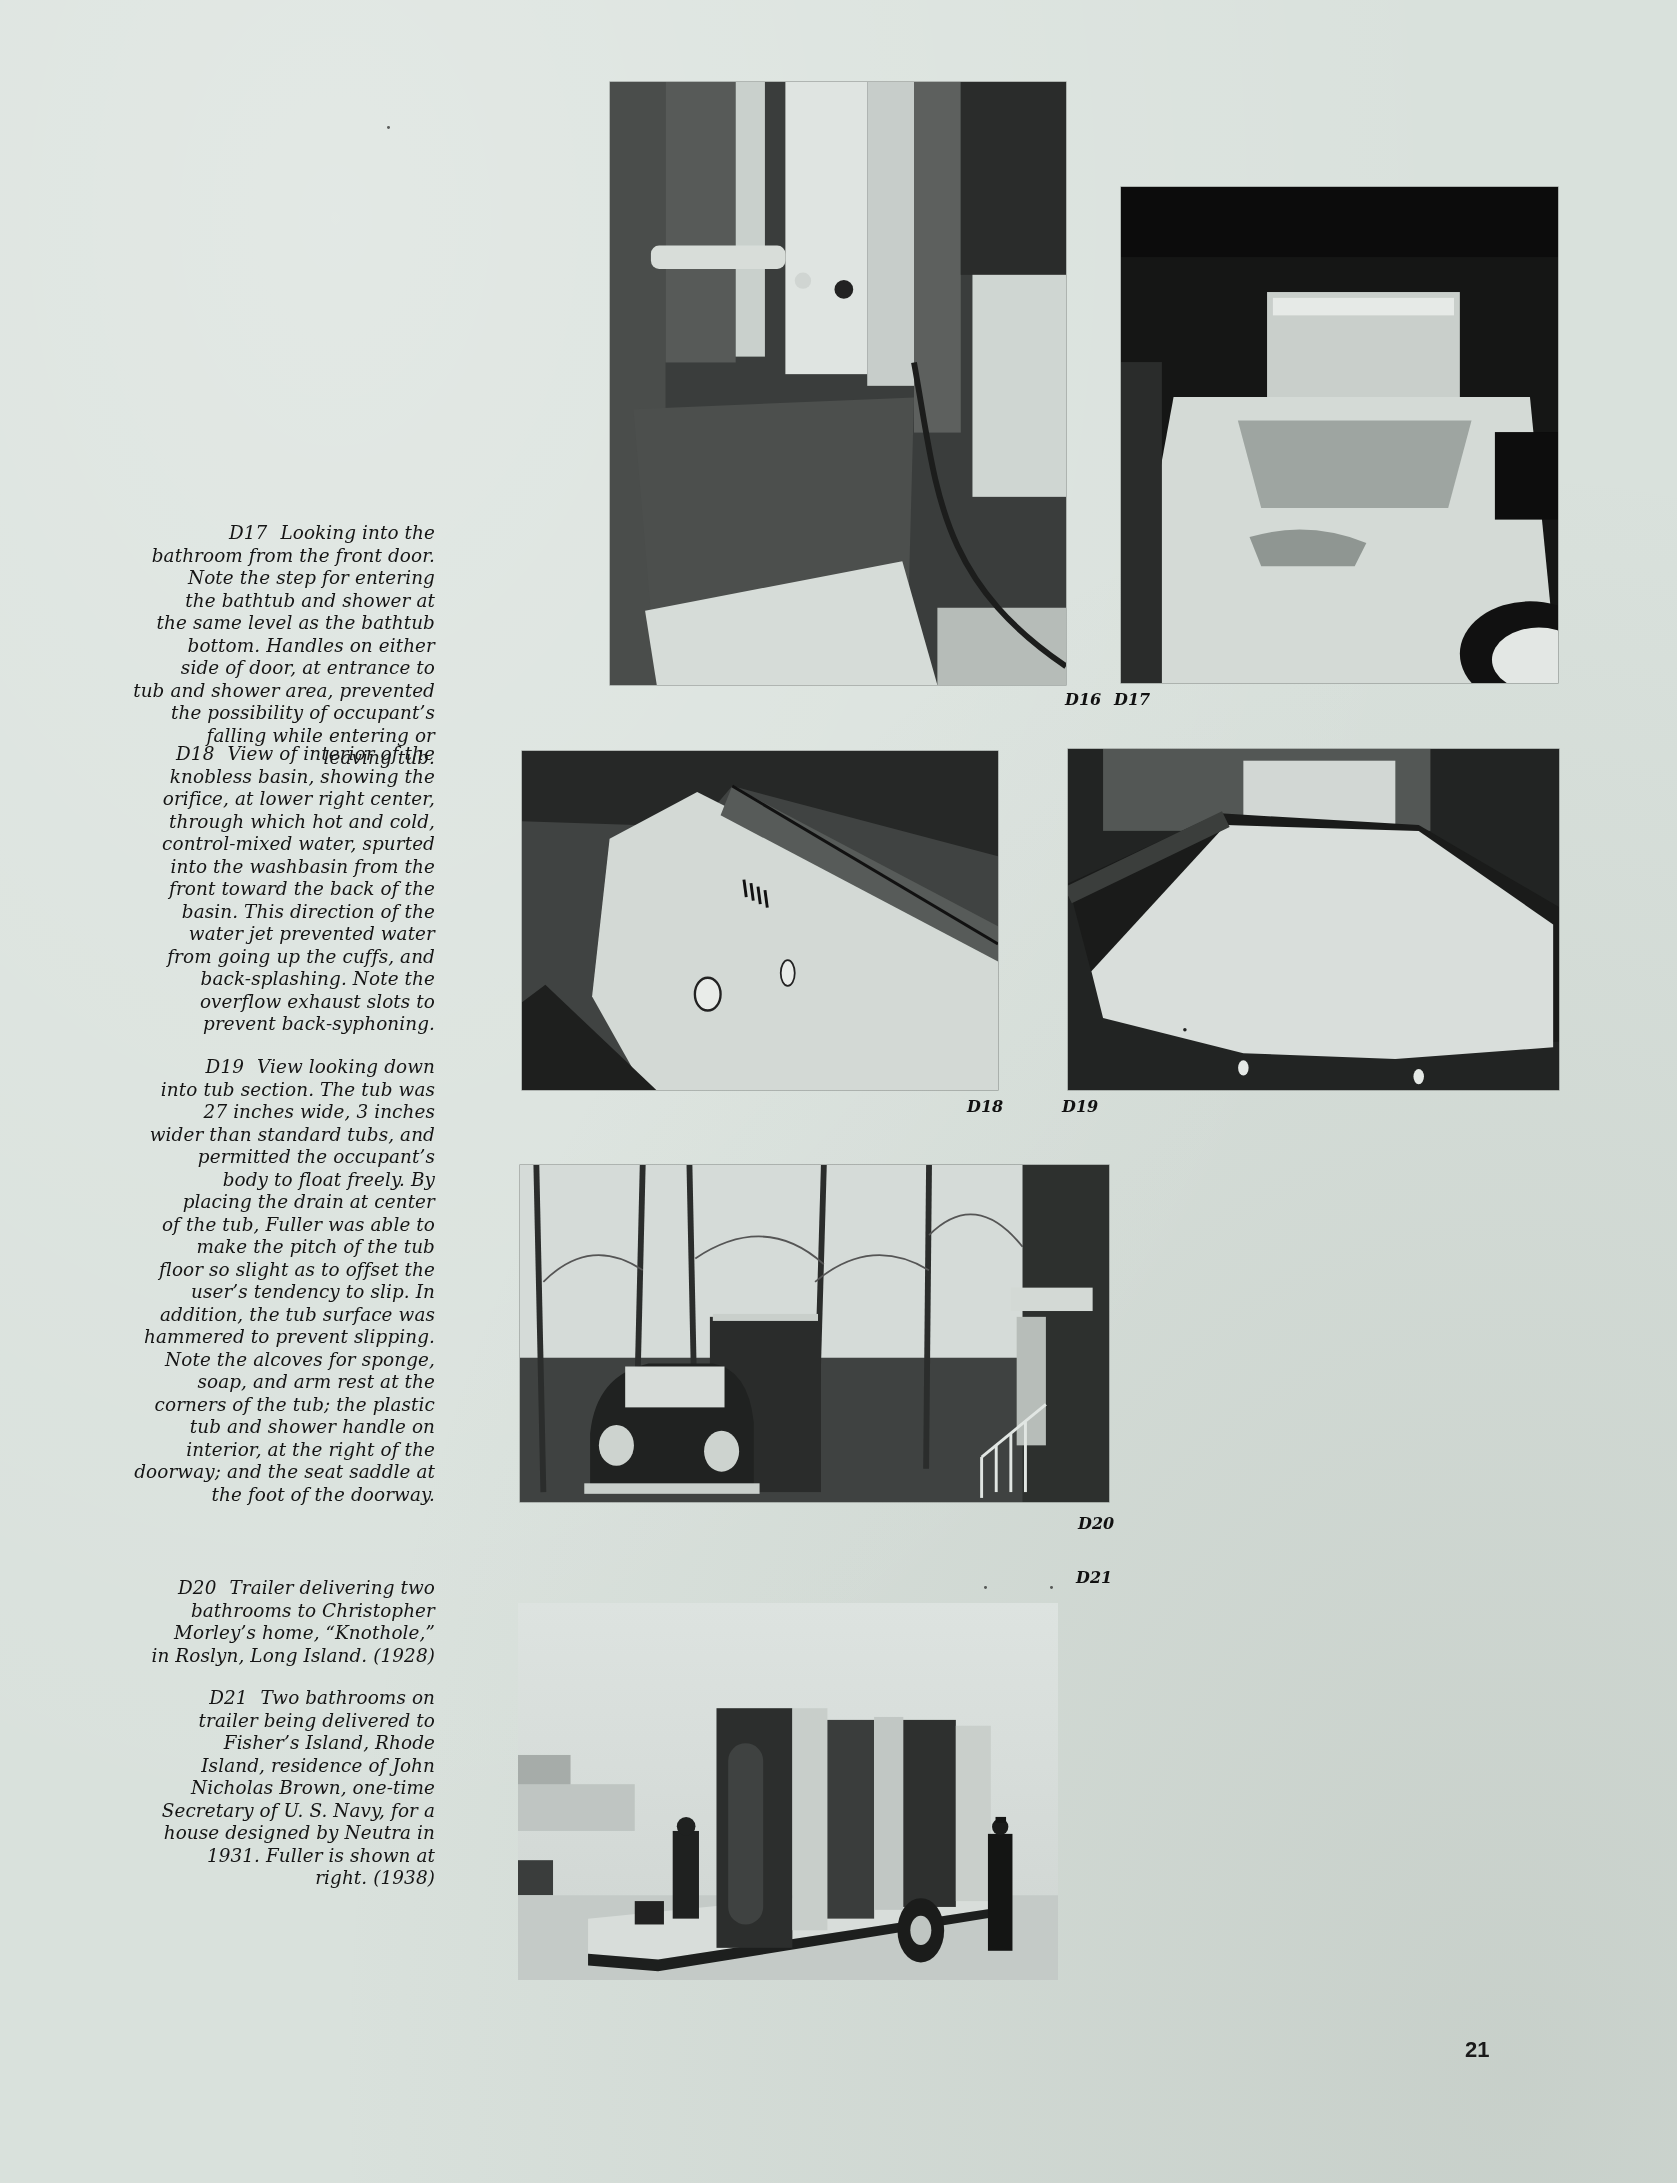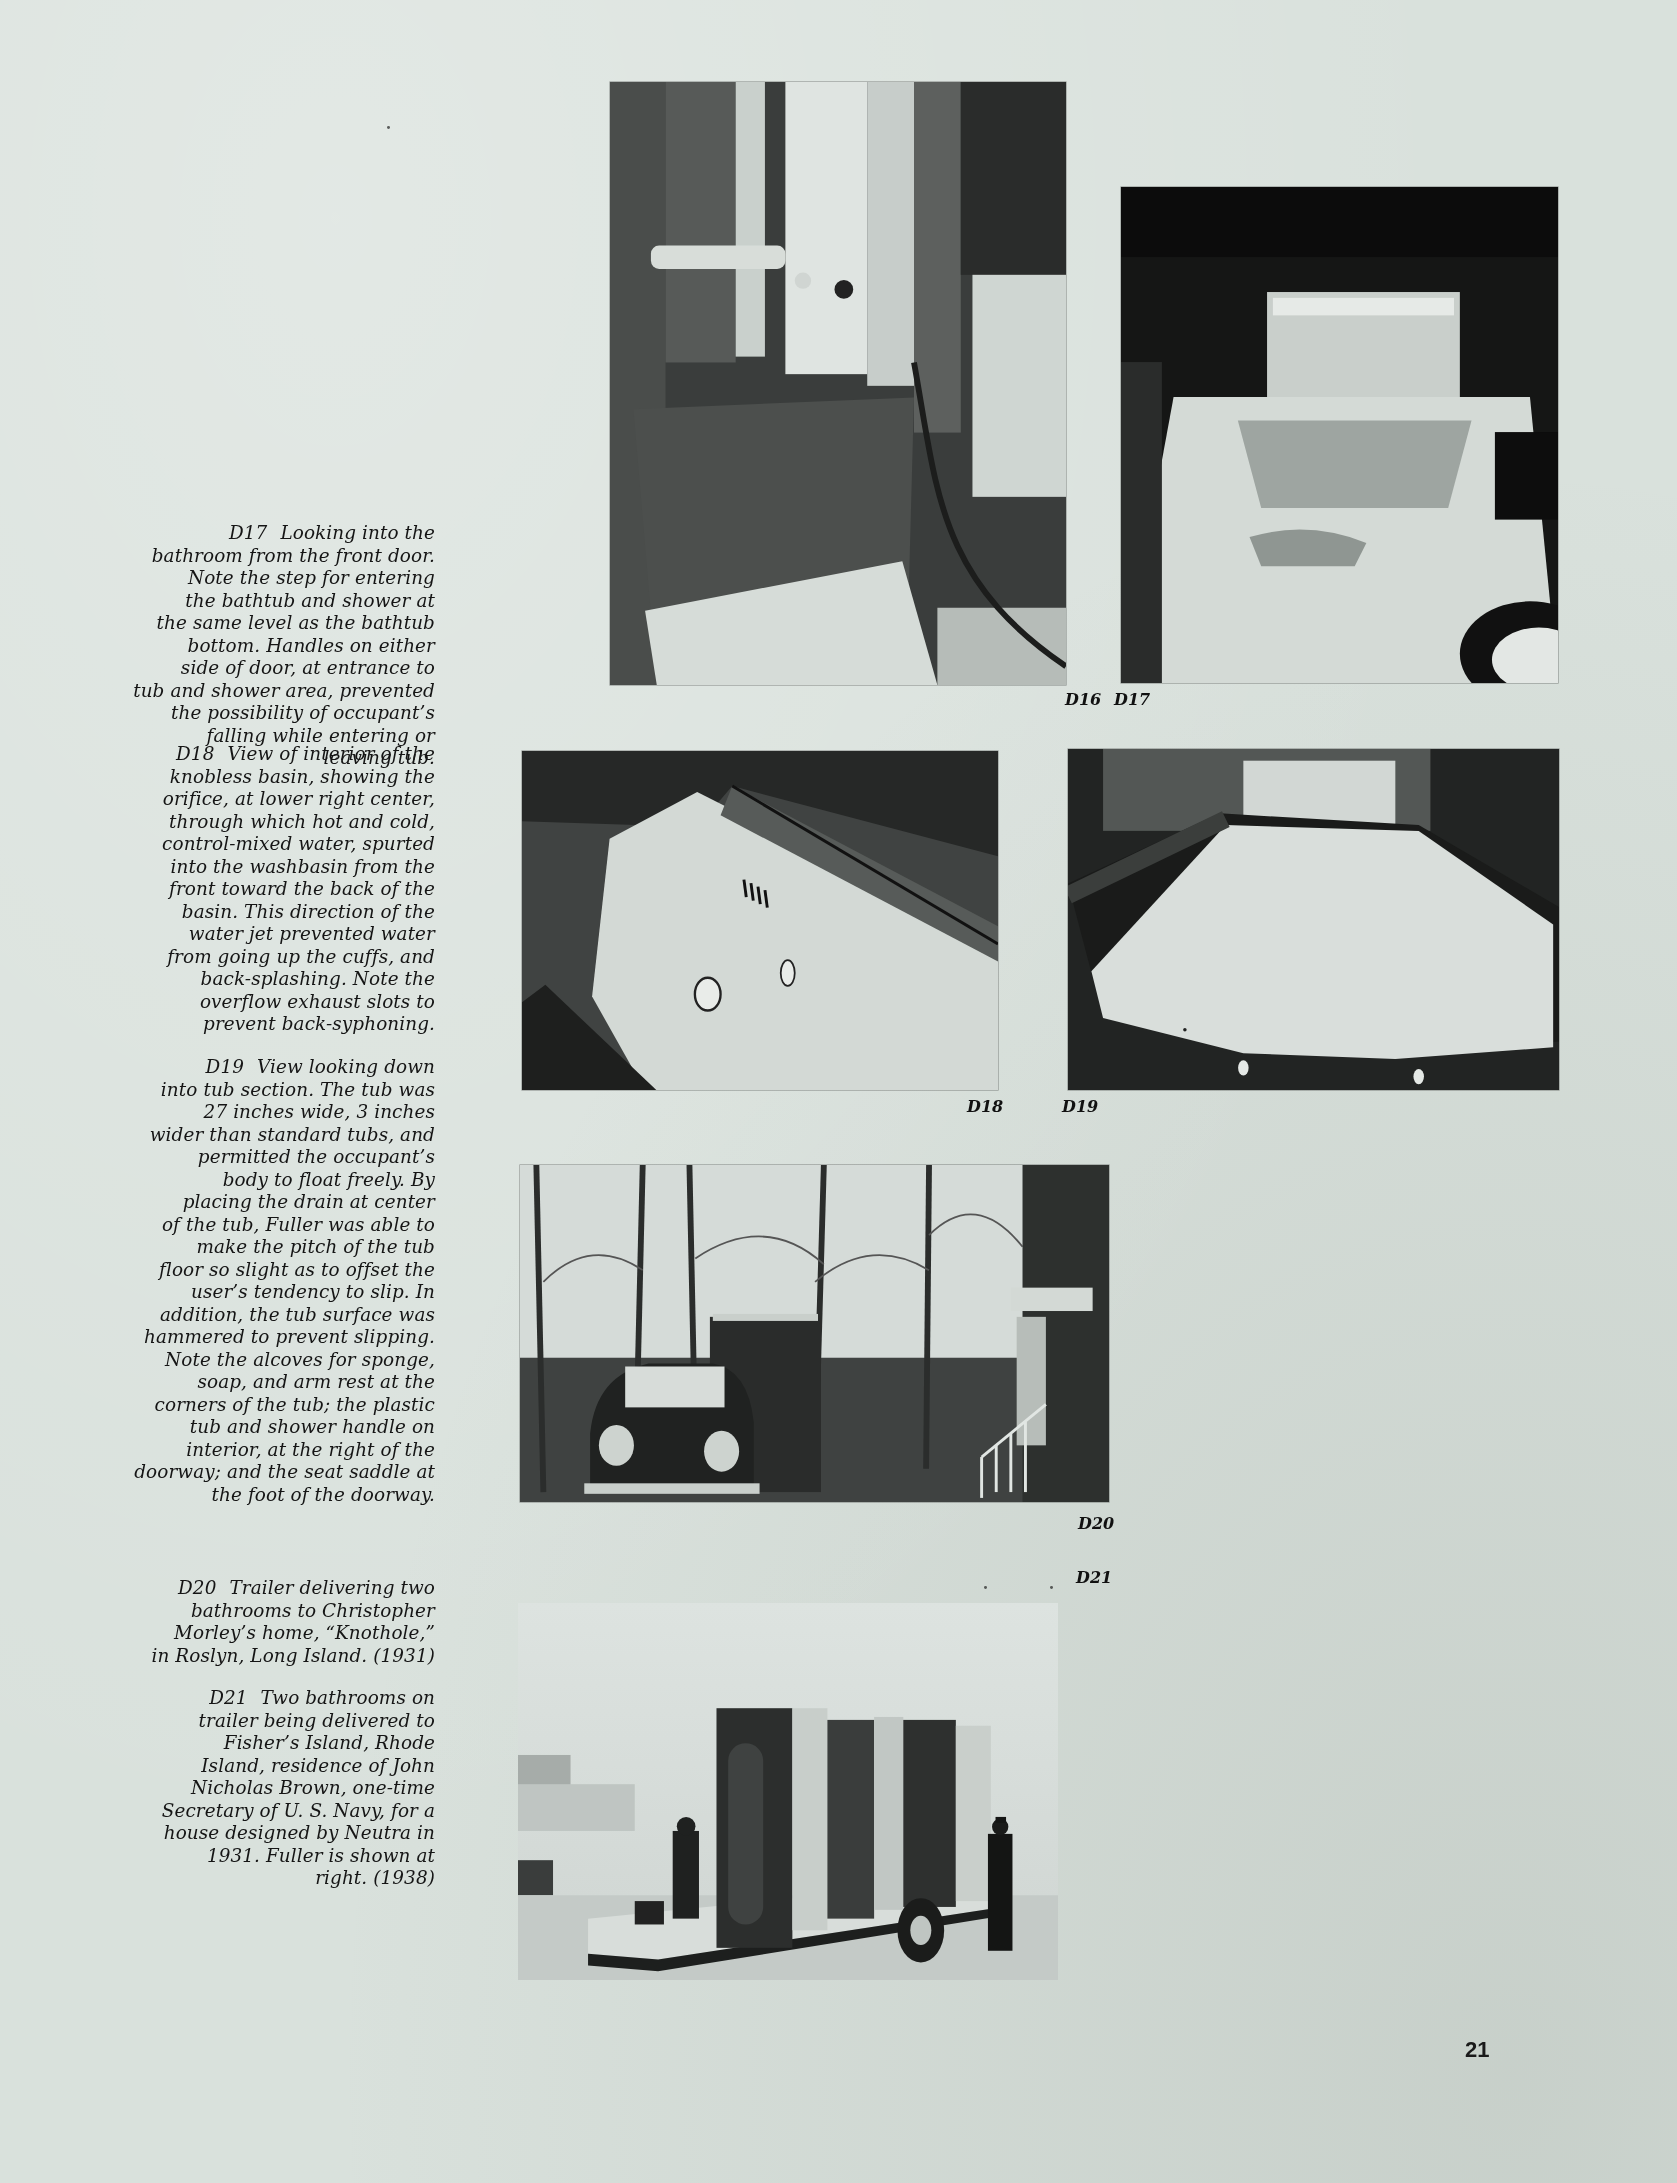--- a/index.html
+++ b/index.html
@@ -92,21 +92,21 @@
 soap, and arm rest at the
 corners of the tub; the plastic
 tub and shower handle on
 interior, at the right of the
 doorway; and the seat saddle at
 the foot of the doorway.</span></div>
 
     <div class="caption" style="top:1577px"><span class="fig-id">D20</span><span>Trailer delivering two
 bathrooms to Christopher
 Morley’s home, “Knothole,”
-in Roslyn, Long Island. (1931)</span></div>
+in Roslyn, Long Island. (1928)</span></div>
 
     <div class="caption" style="top:1687px"><span class="fig-id">D21</span><span>Two bathrooms on
 trailer being delivered to
 Fisher’s Island, Rhode
 Island, residence of John
 Nicholas Brown, one-time
 Secretary of U. S. Navy, for a
 house designed by Neutra in
 1931. Fuller is shown at
 right. (1938)</span></div>

